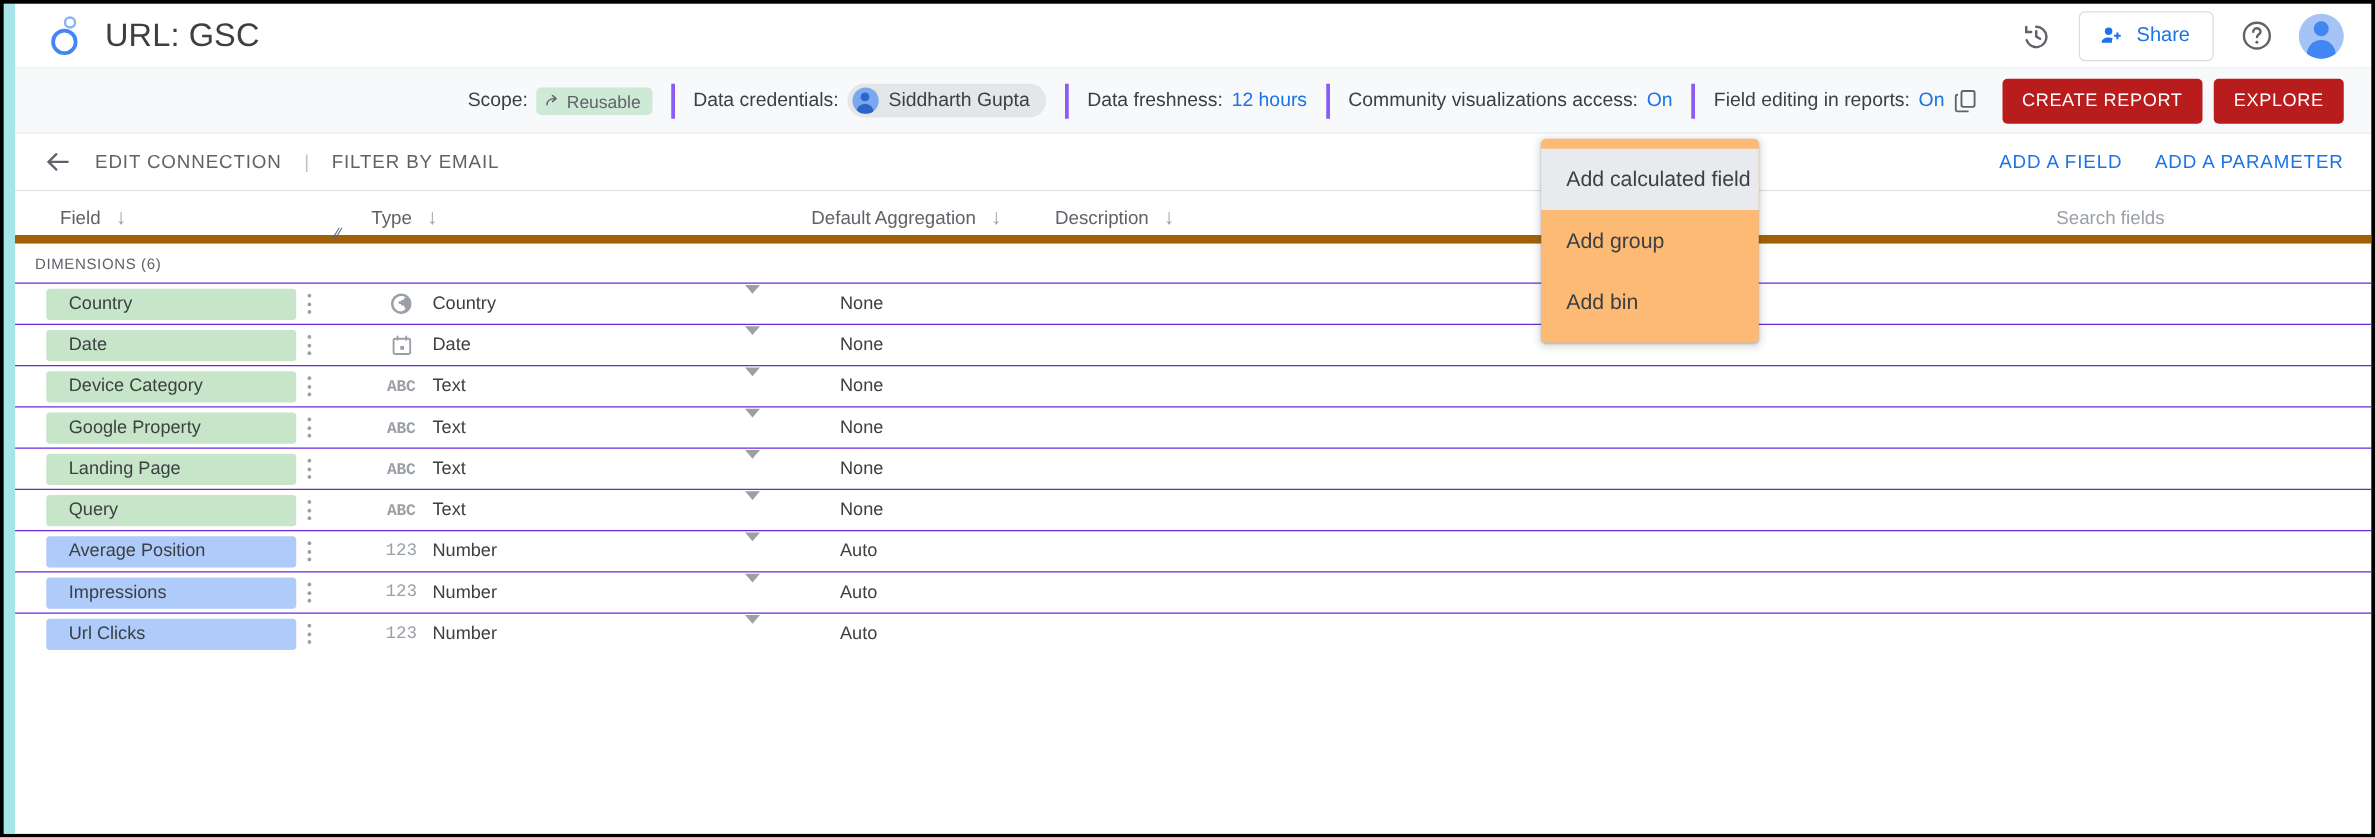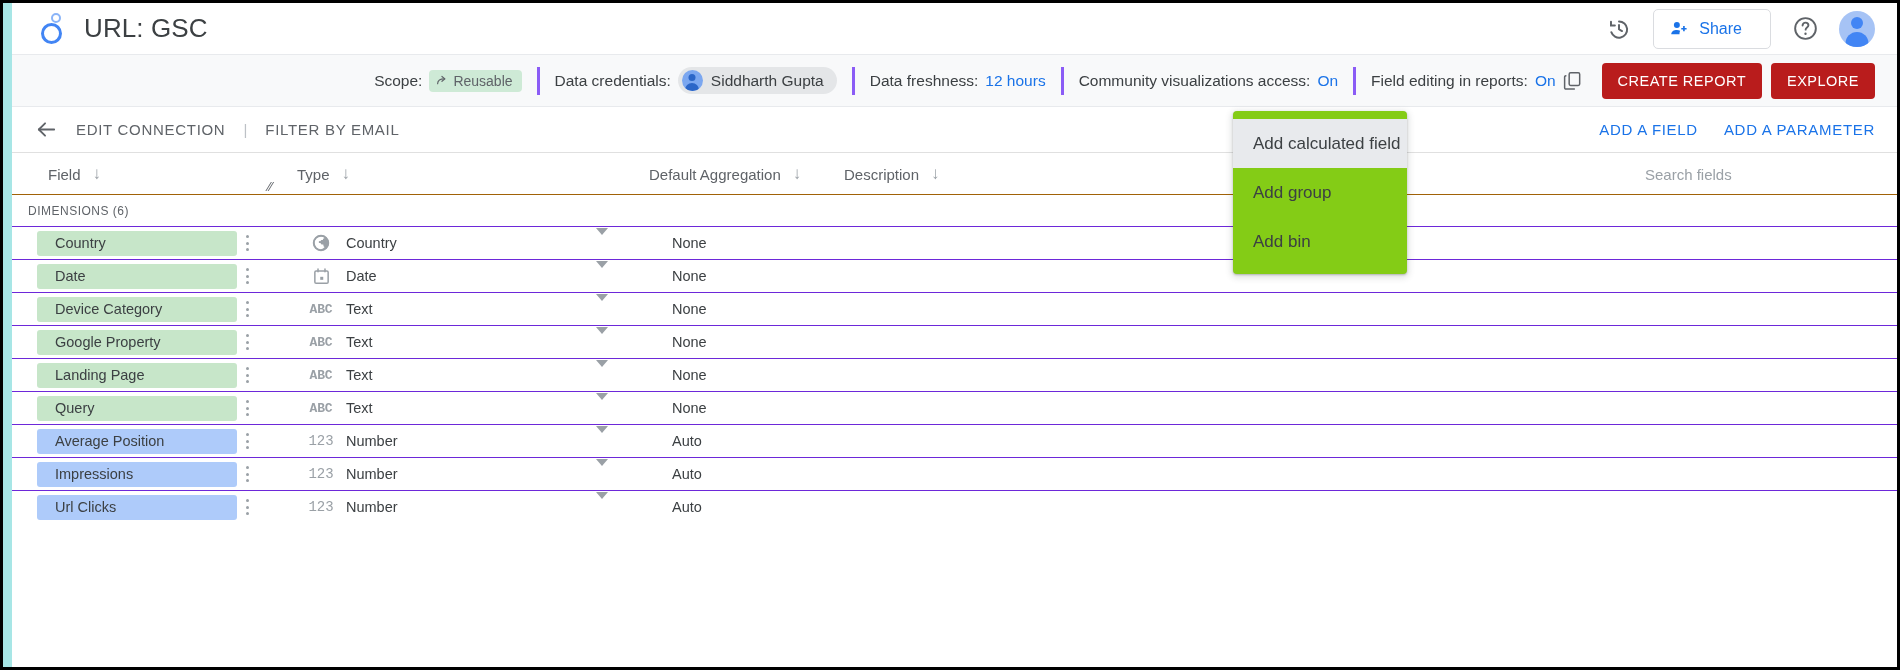--- a/index.html
+++ b/index.html
@@ -51,21 +51,21 @@
     margin-left: auto; display: flex; align-items: center;
     gap: 14px; margin-right: 22px;
   }
   .icon-btn {
     width: 40px; height: 40px; border-radius: 50%;
     display: flex; align-items: center; justify-content: center;
     cursor: pointer;
   }
   .share-btn {
     display: flex; align-items: center; gap: 9px;
-    height: 40px; padding: 0 28px 0 15px;
+    height: 40px; padding: 0 18px 0 15px;
     border: 1px solid #dadce0; border-radius: 5px;
     color: #1a73e8; font-size: 16px; cursor: pointer;
     background: #fff;
   }
   .avatar {
     width: 36px; height: 36px; border-radius: 50%;
     background: #a6c3f5; position: relative; overflow: hidden;
     cursor: pointer;
   }
   .avatar::before {
@@ -154,21 +154,21 @@
     gap: 26px; margin-right: 22px;
   }
   .act-blue {
     font-size: 15px; color: #1a73e8; letter-spacing: 0.7px;
     cursor: pointer; white-space: nowrap;
   }
 
   
   .thead {
     position: absolute; left: 9px; right: 0; top: 150px; height: 42px;
-    background: #fff; border-bottom: 1px solid #a16207;
+    background: #fff; border-bottom: 7px solid #a16207;
   }
   .th {
     position: absolute; top: 0; height: 42px;
     display: flex; align-items: center; gap: 12px;
     font-size: 15px; color: #5f6368;
   }
   .arrow-down { color: #9aa0a6; font-size: 17px; }
   .resize-handle {
     position: absolute; left: 256px; top: 26px;
     font-size: 13px; color: #5f6368; cursor: col-resize;
@@ -245,21 +245,21 @@
     border-right: 6px solid transparent;
     border-top: 7px solid #9aa0a6;
   }
   .aggval {
     position: absolute; left: 660px; font-size: 14.5px; color: #3c4043;
   }
 
   
   .menu {
     position: absolute; left: 1230px; top: 108px;
-    width: 174px; background: #84cc16;
+    width: 174px; background: #fdba74;
     border-radius: 4px;
     box-shadow: 0 2px 6px 2px rgba(60,64,67,.15), 0 1px 2px rgba(60,64,67,.3);
     padding: 8px 0 8px 0;
     z-index: 40;
   }
   .menu-item {
     height: 49px; display: flex; align-items: center;
     padding-left: 20px; font-size: 17px; color: #3c4043;
     cursor: pointer;
   }

